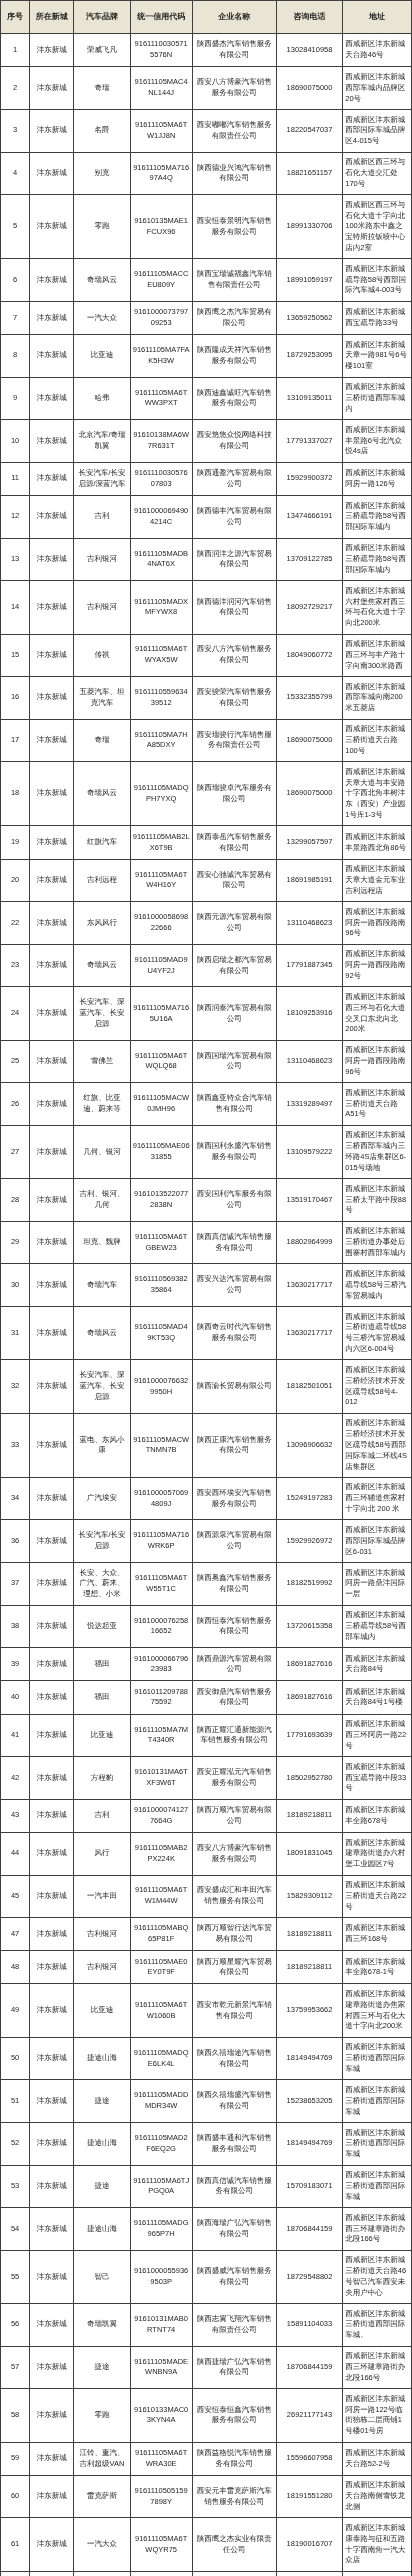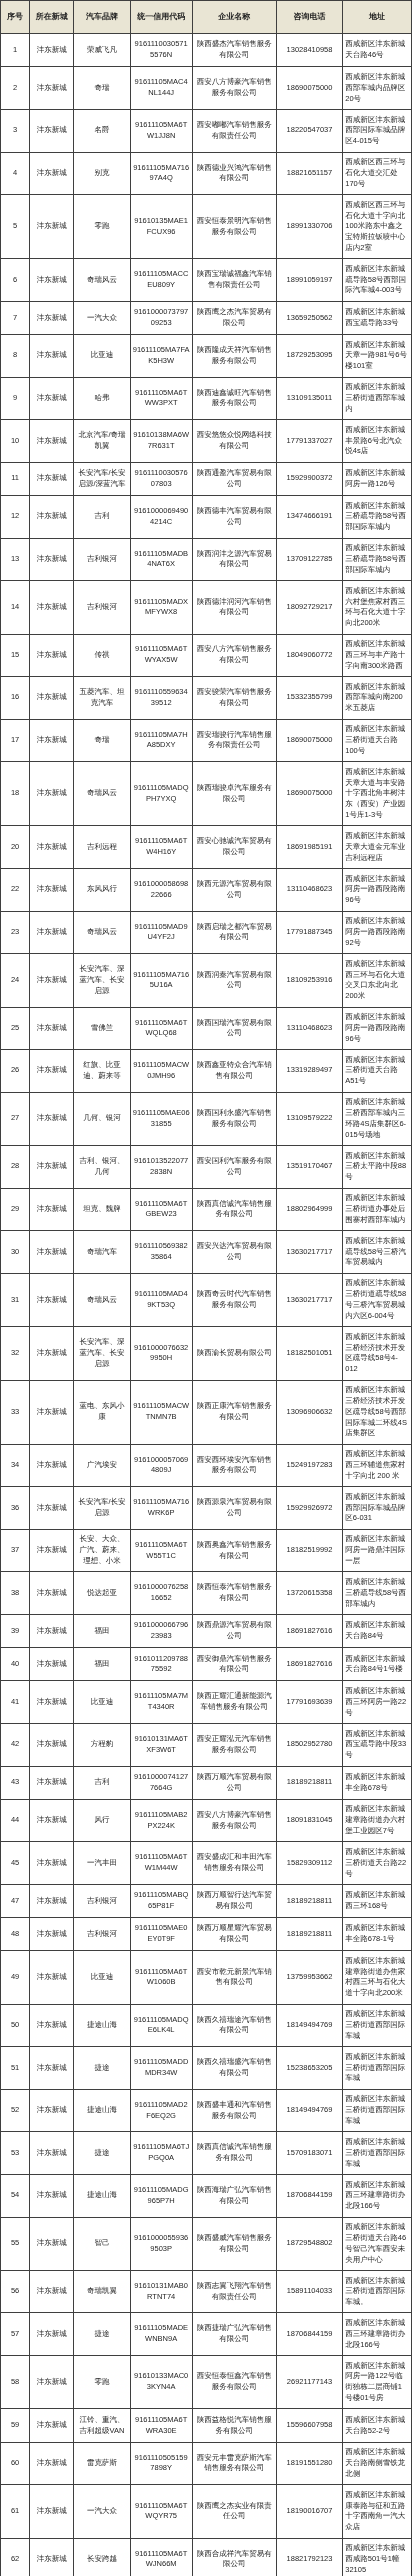--- a/index.html
+++ b/index.html
@@ -221,20 +221,29 @@
         <tr>
           <td class="col-seq">18</td>
           <td class="col-region">沣东新城</td>
           <td class="col-brand">奇瑞风云</td>
           <td class="col-code">91611105MADQPH7YXQ</td>
           <td class="col-company">陕西瑞骏卓汽车服务有限公司</td>
           <td class="col-phone">18690075000</td>
           <td class="col-address">西咸新区沣东新城天章大道与丰安路十字西北角丰树沣东（西安）产业园1号库1-3号</td>
         </tr>
         <tr>
+          <td class="col-seq">19</td>
+          <td class="col-region">沣东新城</td>
+          <td class="col-brand">红旗汽车</td>
+          <td class="col-code">91611105MAB2LX6T9B</td>
+          <td class="col-company">陕西泰岳汽车销售服务有限公司</td>
+          <td class="col-phone">13299057597</td>
+          <td class="col-address">西咸新区沣东新城丰景路西北角86号</td>
+        </tr>
+        <tr>
           <td class="col-seq">20</td>
           <td class="col-region">沣东新城</td>
           <td class="col-brand">吉利远程</td>
           <td class="col-code">91611105MA6TW4H16Y</td>
           <td class="col-company">西安心驰诚汽车贸易有限公司</td>
           <td class="col-phone">18691985191</td>
           <td class="col-address">西咸新区沣东新城天章大道金元车业吉利远程店</td>
         </tr>
         <tr>
           <td class="col-seq">22</td>

